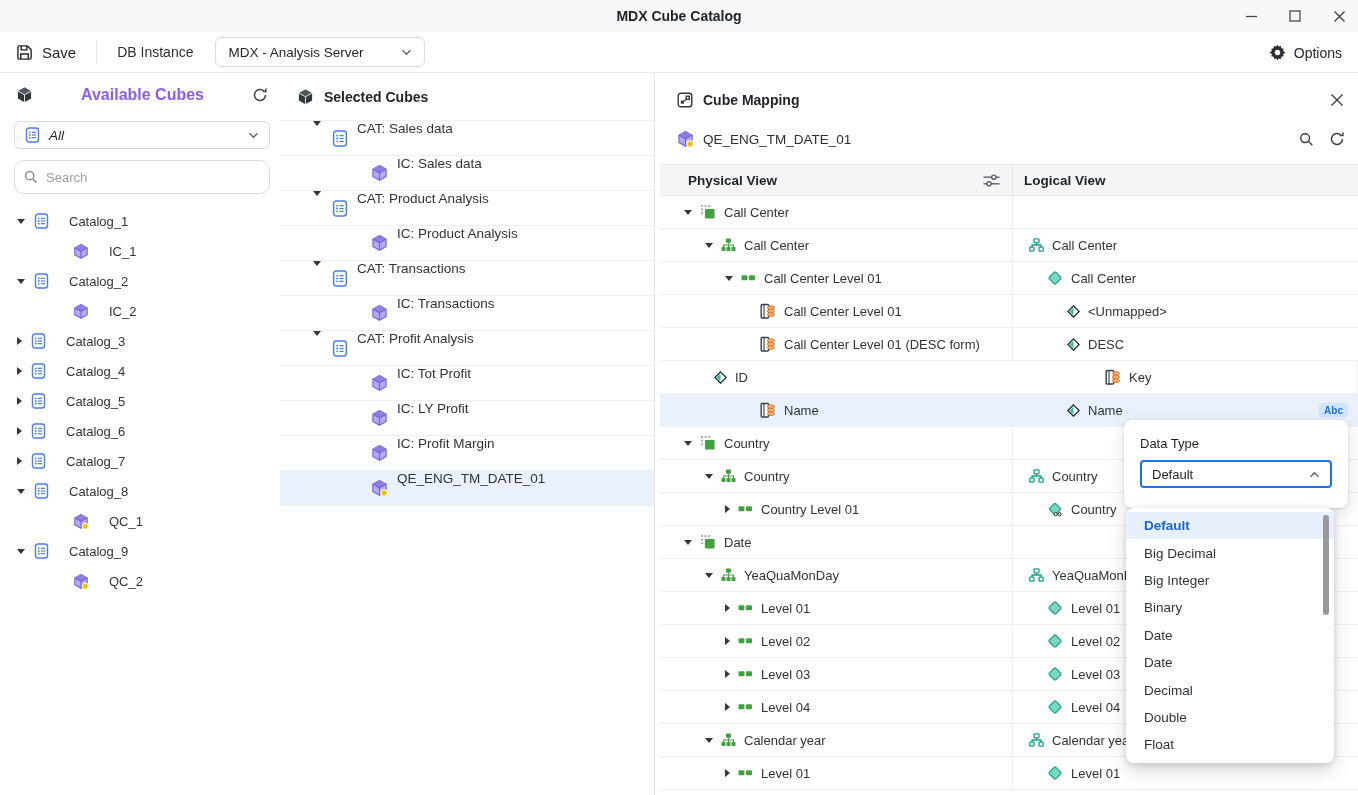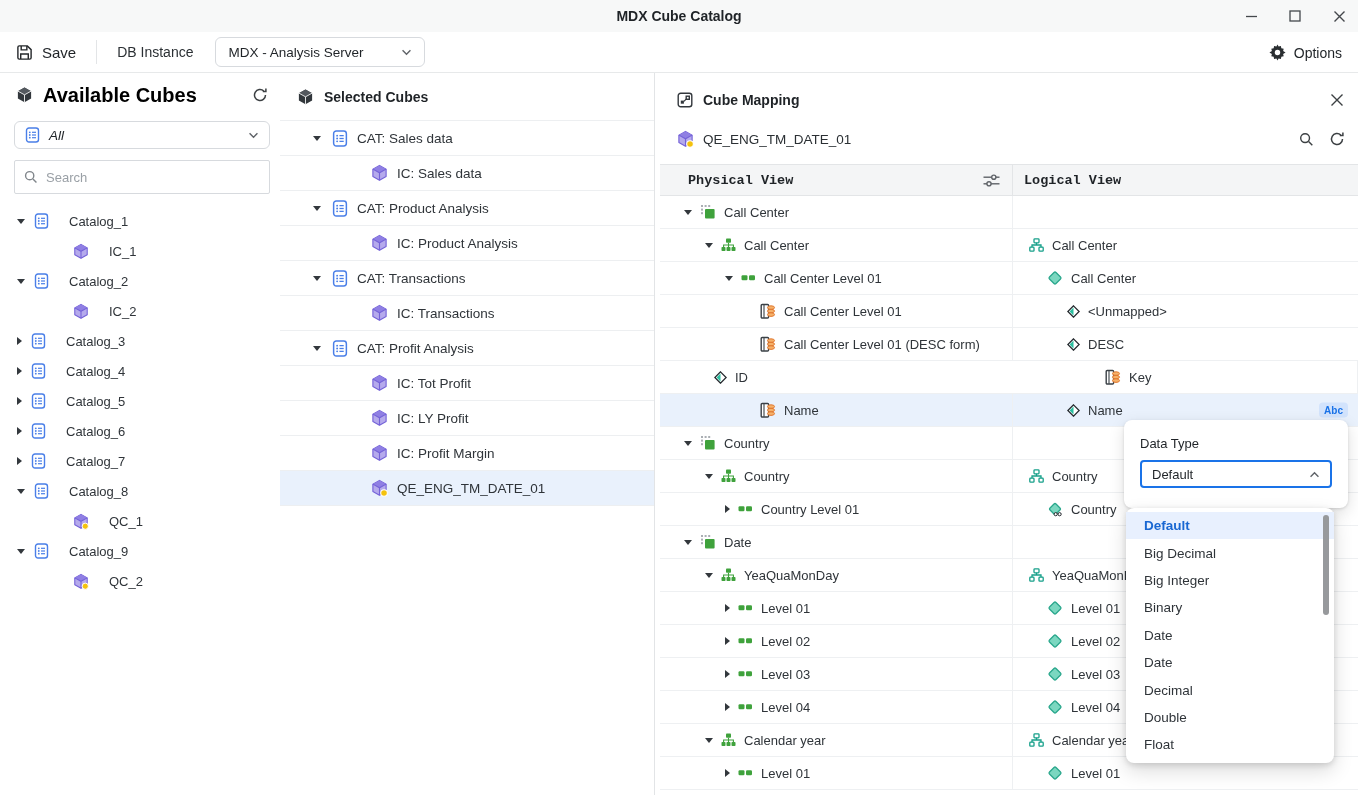--- a/index.html
+++ b/index.html
@@ -21,51 +21,51 @@
   .dbinst{font-size:14px;color:#2b3034;margin-right:22px;}
   .server-select{width:210px;height:30px;border:1px solid #d7dade;border-radius:6px;display:flex;align-items:center;justify-content:space-between;padding:0 12px;font-size:13.5px;color:#1f2327;background:#fff;}
   .options{position:absolute;right:16px;top:0;height:41px;display:flex;align-items:center;gap:8px;font-size:14px;color:#1f2327;}
   
   .panel{position:absolute;top:73px;bottom:0;background:#fff;}
   .left{left:0;width:285px;border-right:1px solid #e2e4e6;}
   .middle{left:280px;width:375px;border-right:1px solid #e2e4e6;}
   .right{left:660px;right:0;}
   
   .lp-head{height:44px;display:flex;align-items:center;gap:10px;padding:0 16px;}
-  .lp-head .t{flex:1;font-size:20px;font-weight:600;color:#000000;}
+  .lp-head .t{flex:1;font-size:16px;font-weight:600;color:#8b5cf6;text-align:center;}
   .all-select{margin:4px 14px 11px;height:28px;border:1px solid #d7dade;border-radius:6px;display:flex;align-items:center;gap:9px;padding:0 10px;font-size:13.5px;color:#1f2327;}
   .all-select .sp{flex:1;font-style:italic;}
-  .searchbox{margin:0 14px;height:28px;border:1px solid #d7dade;border-radius:2px;display:flex;align-items:center;gap:8px;padding:16px 9px;}
+  .searchbox{margin:0 14px;height:28px;border:1px solid #d7dade;border-radius:10px;display:flex;align-items:center;gap:8px;padding:16px 9px;}
   .searchbox input{border:none;outline:none;flex:1;font-size:13px;font-family:inherit;color:#2b3034;background:transparent;}
   .searchbox input::placeholder{color:#9aa0a6;}
   .ltree{margin-top:12px;}
   .lrow{height:30px;display:flex;align-items:center;font-size:13px;color:#2f3439;}
   .lrow .caret{margin-left:17px;margin-right:9px;}
   .lrow.child{padding-left:73px;}
   .lrow .lbl{margin-left:20px;}
   
   .caret{width:0;height:0;display:inline-block;}
   .caret.down{border-left:4.5px solid transparent;border-right:4.5px solid transparent;border-top:5.5px solid #33383d;}
   .caret.rgt{border-top:4.5px solid transparent;border-bottom:4.5px solid transparent;border-left:5.5px solid #33383d;}
   
   .mp-head{height:48px;display:flex;align-items:center;gap:10px;padding:0 17px;border-bottom:1px solid #edeff1;}
   .mp-head .t{font-size:14px;font-weight:600;color:#1f2327;}
-  .srow{height:35px;display:flex;align-items:center;border-bottom:1px solid #edeff1;font-size:13.5px;color:#2f3439;}
+  .srow{height:35px;display:flex;border-bottom:1px solid #edeff1;font-size:13.5px;color:#2f3439;}
   .srow.parent{padding-left:33px;}
   .srow.parent .caret{margin-right:11px;}
   .srow.child{padding-left:91px;}
   .srow .lbl{margin-left:9px;}
   .srow.sel{background:#e9f1fc;}
   
   .cm-head{position:absolute;top:19px;left:17px;display:flex;align-items:center;gap:10px;font-size:14px;font-weight:600;color:#1f2327;}
   .cm-close{position:absolute;top:20px;right:14px;}
   .cube-line{position:absolute;top:57px;left:17px;display:flex;align-items:center;gap:9px;font-size:13.5px;color:#2b3034;}
   .cube-line-icons{position:absolute;top:58px;right:13px;display:flex;align-items:center;gap:15px;}
   .mtable{position:absolute;top:91px;left:0;right:0;bottom:0;overflow:hidden;}
-  .mthead{height:32px;background:#f4f5f6;border-top:1px solid #e3e5e7;border-bottom:1px solid #e3e5e7;display:flex;font-size:13.5px;font-weight:600;color:#1f2327;font-family:Liberation Mono, monospace;}
+  .mthead{height:32px;background:#f4f5f6;border-top:1px solid #e3e5e7;border-bottom:1px solid #e3e5e7;display:flex;font-size:13.5px;font-weight:600;color:#1f2327;}
   .mthead .hc1{width:353px;display:flex;align-items:center;padding-left:28px;border-right:1px solid #e3e5e7;}
   .mthead .hc1 .t{flex:1;}
   .mthead .hc1 .fic{margin-right:12px;}
   .mthead .hc2{flex:1;display:flex;align-items:center;padding-left:11px;}
   .mrow{height:33px;display:flex;border-bottom:1px solid #eef0f2;font-size:13px;color:#2f3439;justify-content:space-between;}
   .mrow.sel{background:#e9f1fc;}
   .mcell{display:flex;align-items:center;overflow:hidden;white-space:nowrap;}
   .phys{width:353px;border-right:1px solid #eef0f2;}
   .logi{flex:1;position:relative;}
   .phys .lbl,.logi .lbl{margin-left:8px;}

